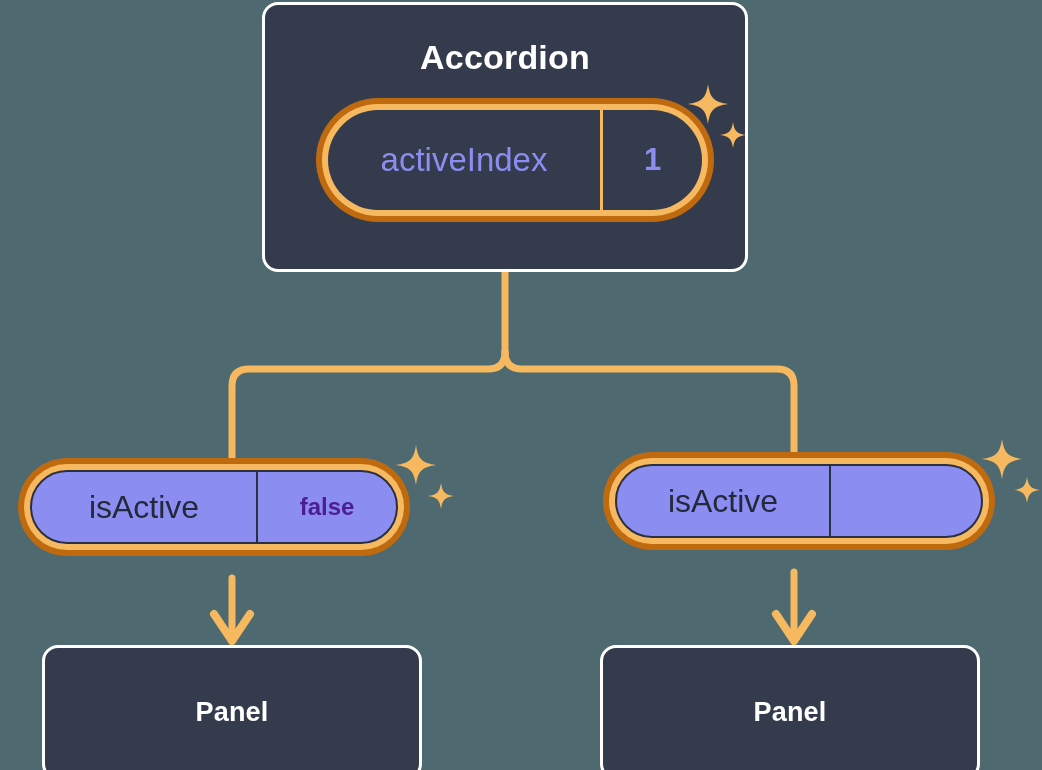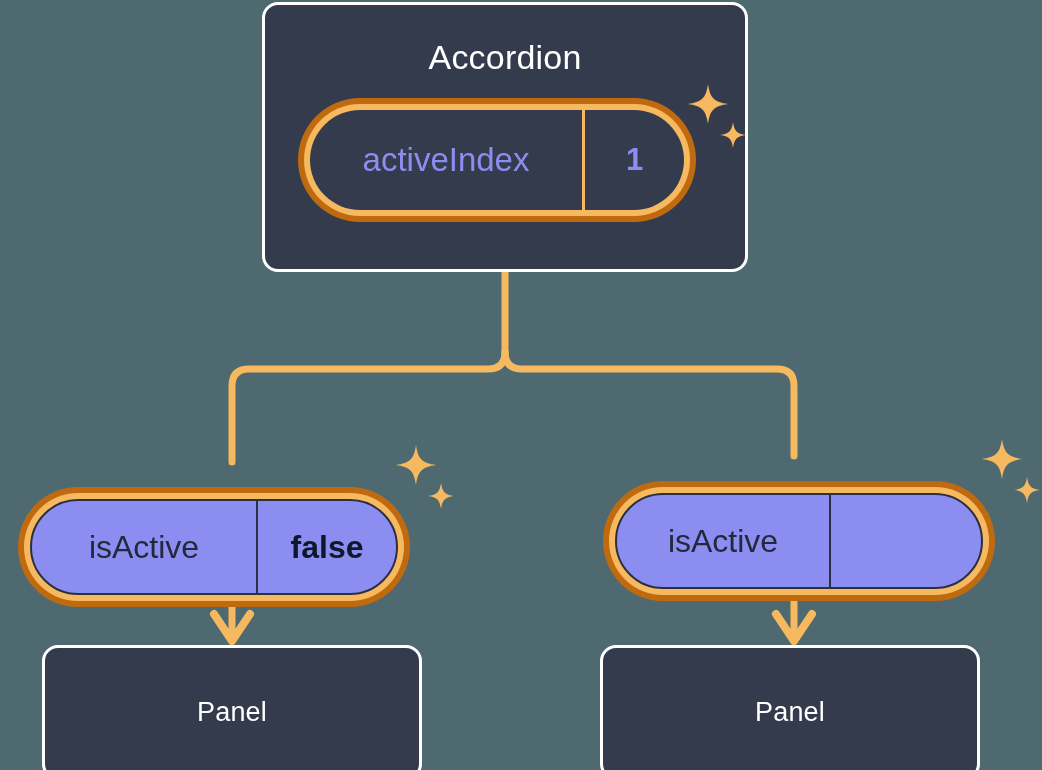--- a/index.html
+++ b/index.html
@@ -44,21 +44,21 @@
     position: absolute;
     box-sizing: border-box;
     background: #343b4c;
     border: 3px solid #ffffff;
     border-radius: 16px;
     z-index: 3;
   }
   .card-title {
     color: #ffffff;
     font-size: 34px;
-    font-weight: 400;
+    font-weight: 700;
     letter-spacing: 0.2px;
     text-align: center;
     white-space: nowrap;
   }
 
   #accordion-card {
     left: 262px;
     top: 2px;
     width: 486px;
     height: 270px;
@@ -108,21 +108,21 @@
   }
   .pill-key, .pill-val {
     display: flex;
     align-items: center;
     justify-content: center;
     white-space: nowrap;
   }
 
   
   #pill-accordion {
-    left: 298px;
+    left: 316px;
     top: 98px;
     width: 398px;
     height: 124px;
   }
   #pill-accordion .pill-body {
     background: #343b4c;
   }
   #pill-accordion .pill-key {
     flex: 0 0 272px;
     border-right: 3px solid #f7b95f;
@@ -133,36 +133,35 @@
   #pill-accordion .pill-val {
     flex: 1 1 auto;
     color: #8b8ef0;
     font-size: 31px;
     font-weight: 700;
   }
 
   
   .pill-bool {
     width: 392px;
-    height: 120px;
-    margin-top: 29px;
+    height: 98px;
   }
   .pill-bool .pill-body {
     background: #8b8ef0;
     border: 2px solid #2b3040;
   }
   .pill-bool .pill-key {
     color: #23283a;
     font-size: 32px;
     font-weight: 400;
     border-right: 2px solid #2b3040;
   }
   .pill-bool .pill-val {
-    color: #0f172a;
-    font-size: 32px;
+    color: #4c1d95;
+    font-size: 24px;
     font-weight: 700;
   }
   #pill-false { left: 18px;  top: 458px; }
   #pill-false .pill-key { flex: 0 0 224px; }
   #pill-false .pill-val { flex: 1 1 auto; }
 
   #pill-true  { left: 603px; top: 452px; }
   #pill-true .pill-key { flex: 0 0 212px; }
   #pill-true .pill-val { flex: 1 1 auto; }
 </style>

